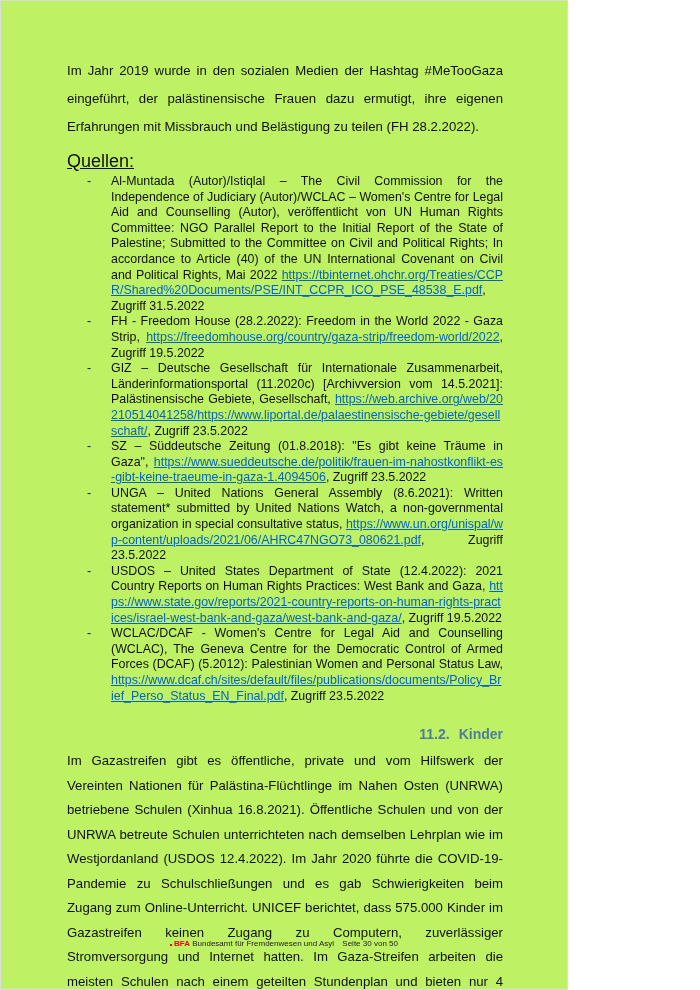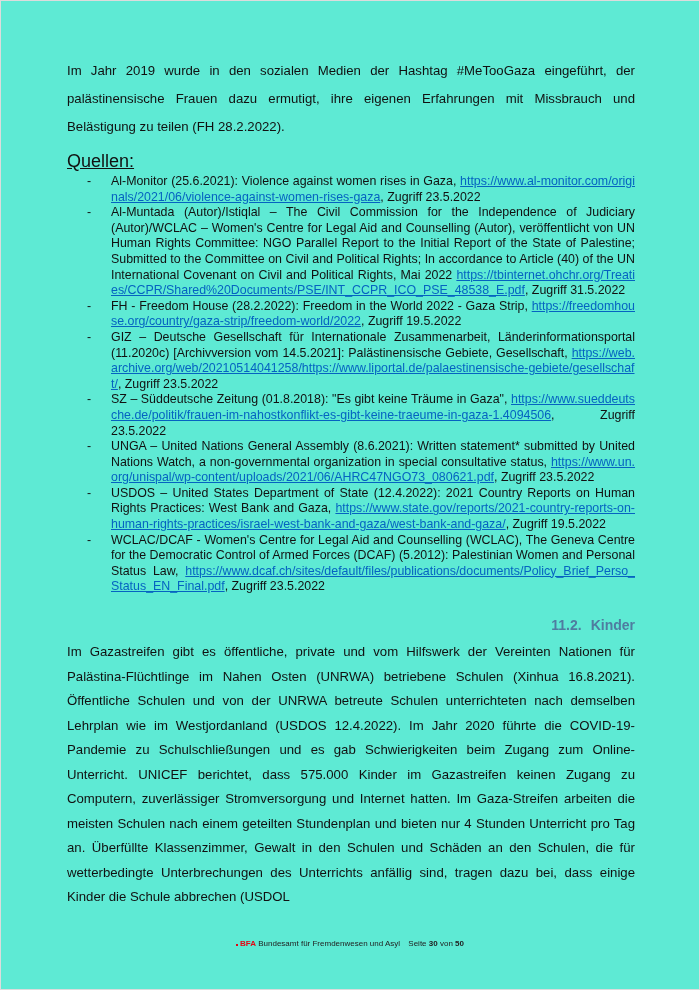--- a/index.html
+++ b/index.html
@@ -8,24 +8,24 @@
     background: #ffffff;
   }
   body {
     width: 700px;
     height: 990px;
     font-family: "Liberation Sans", sans-serif;
     color: var(--text_black, #111111);
   }
   .page {
     position: relative;
-    width: 700px;
+    width: 568px;
     height: 990px;
     box-sizing: border-box;
-    background: #5eead4;
+    background: #bef264;
     border: 1px solid #dcdcdc;
     overflow: hidden;
   }
   .content {
     padding: 56px 64px 0 66px;
   }
   .para {
     margin: 0;
     font-size: 13.2px;
     line-height: 28px;
@@ -96,39 +96,38 @@
   .footer .logo::before {
     content: "";
     display: inline-block;
     width: 2px;
     height: 2px;
     background: var(--logo_red, #e30613);
     margin-right: 2px;
     vertical-align: baseline;
   }
   .footer .bold {
-    font-weight: bold;
+    font-weight: normal;
   }
   .footer .page-block {
     margin-left: 6px;
     text-align: right;
   }
 </style>
 </head>
 <body>
 
 <div class="page">
   <div class="content">
 
     <p class="para">Im Jahr 2019 wurde in den sozialen Medien der Hashtag #MeTooGaza eingeführt, der palästinensische Frauen dazu ermutigt, ihre eigenen Erfahrungen mit Missbrauch und Belästigung zu teilen (FH 28.2.2022).</p>
 
     <p class="sources-heading"><span class="underline">Quellen:</span></p>
 
     <ul class="sources-list">
-        <li class="source-item"><span>Al-Monitor (25.6.2021): Violence against women rises in Gaza, </span><a class="source-link" href="#">https://www.al-monitor.com/originals/2021/06/violence-against-women-rises-gaza</a><span>, Zugriff 23.5.2022</span></li>
         <li class="source-item"><span>Al-Muntada (Autor)/Istiqlal – The Civil Commission for the Independence of Judiciary (Autor)/WCLAC – Women's Centre for Legal Aid and Counselling (Autor), veröffentlicht von UN Human Rights Committee: NGO Parallel Report to the Initial Report of the State of Palestine; Submitted to the Committee on Civil and Political Rights; In accordance to Article (40) of the UN International Covenant on Civil and Political Rights, Mai 2022 </span><a class="source-link" href="#">https://tbinternet.ohchr.org/Treaties/CCPR/Shared%20Documents/PSE/INT_CCPR_ICO_PSE_48538_E.pdf</a><span>, Zugriff 31.5.2022</span></li>
         <li class="source-item"><span>FH - Freedom House (28.2.2022): Freedom in the World 2022 - Gaza Strip, </span><a class="source-link" href="#">https://freedomhouse.org/country/gaza-strip/freedom-world/2022</a><span>, Zugriff 19.5.2022</span></li>
         <li class="source-item"><span>GIZ – Deutsche Gesellschaft für Internationale Zusammenarbeit, Länderinformationsportal (11.2020c) [Archivversion vom 14.5.2021]: Palästinensische Gebiete, Gesellschaft, </span><a class="source-link" href="#">https://web.archive.org/web/20210514041258/https://www.liportal.de/palaestinensische-gebiete/gesellschaft/</a><span>, Zugriff 23.5.2022</span></li>
         <li class="source-item"><span>SZ – Süddeutsche Zeitung (01.8.2018): "Es gibt keine Träume in Gaza", </span><a class="source-link" href="#">https://www.sueddeutsche.de/politik/frauen-im-nahostkonflikt-es-gibt-keine-traeume-in-gaza-1.4094506</a><span>, Zugriff 23.5.2022</span></li>
         <li class="source-item"><span>UNGA – United Nations General Assembly (8.6.2021): Written statement* submitted by United Nations Watch, a non-governmental organization in special consultative status, </span><a class="source-link" href="#">https://www.un.org/unispal/wp-content/uploads/2021/06/AHRC47NGO73_080621.pdf</a><span>, Zugriff 23.5.2022</span></li>
         <li class="source-item"><span>USDOS – United States Department of State (12.4.2022): 2021 Country Reports on Human Rights Practices: West Bank and Gaza, </span><a class="source-link" href="#">https://www.state.gov/reports/2021-country-reports-on-human-rights-practices/israel-west-bank-and-gaza/west-bank-and-gaza/</a><span>, Zugriff 19.5.2022</span></li>
         <li class="source-item"><span>WCLAC/DCAF - Women's Centre for Legal Aid and Counselling (WCLAC), The Geneva Centre for the Democratic Control of Armed Forces (DCAF) (5.2012): Palestinian Women and Personal Status Law, </span><a class="source-link" href="#">https://www.dcaf.ch/sites/default/files/publications/documents/Policy_Brief_Perso_Status_EN_Final.pdf</a><span>, Zugriff 23.5.2022</span></li>
       </ul>
 
     <h2 class="section-heading">

